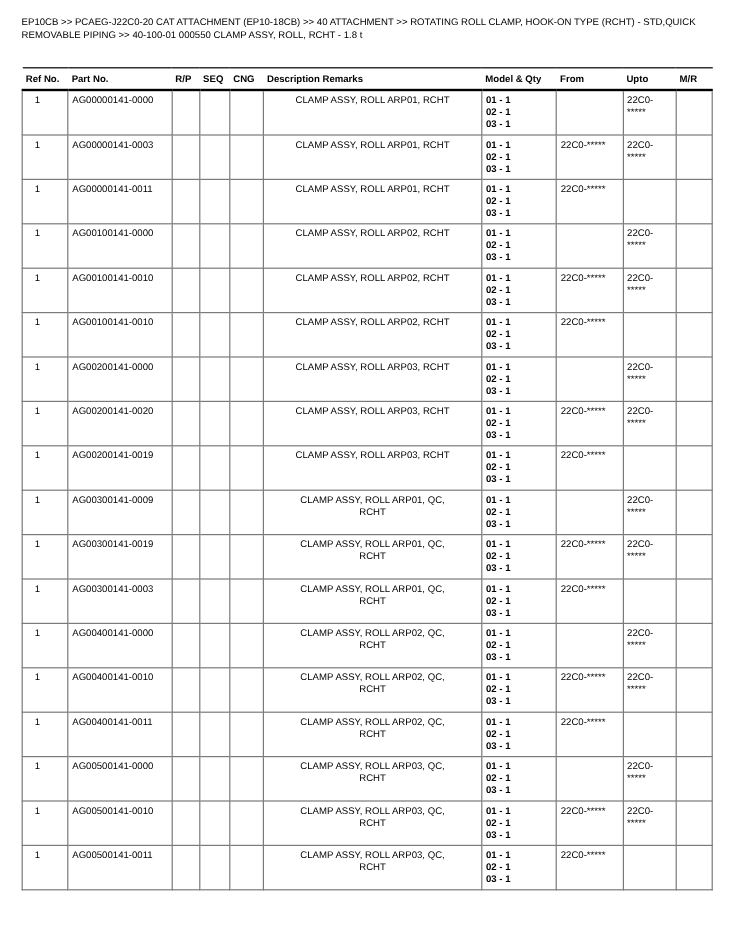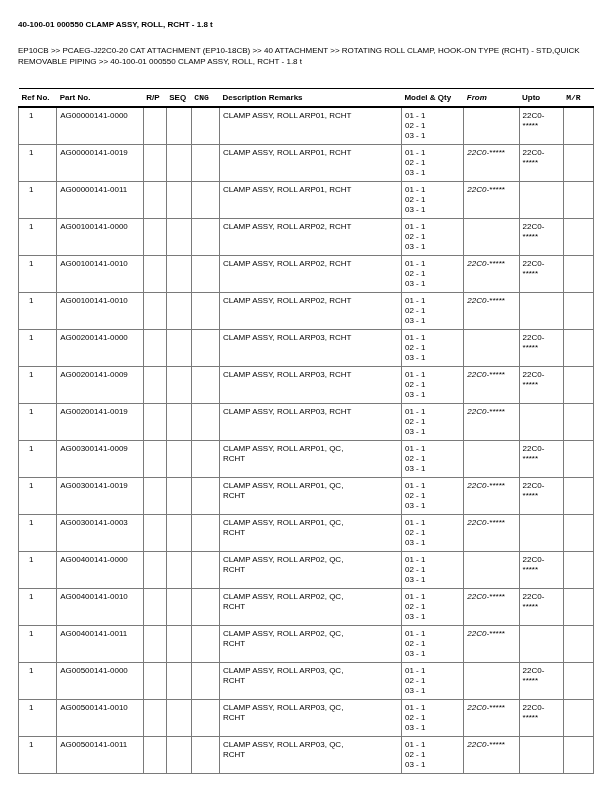--- a/index.html
+++ b/index.html
@@ -22,32 +22,31 @@
   }
   .parts-table td {
     font-size: 8px; line-height: 10px; padding: 3px;
     border: 1px solid #7a7a7a; vertical-align: top; overflow: hidden;
   }
   td.col-ref_no { padding-left: 10px; }
   .col-ref_no      { width: 38px; }
   .col-part_no     { width: 86px; margin-top: 27px; }
   .col-rp          { width: 23px; }
   .col-seq         { width: 25px; }
-  .col-cng         { width: 28px; font-family: Liberation Mono, monospace; }
-  .col-description { width: 181px; }
-  .col-model_qty   { width: 62px; }
-  .col-from        { width: 55px; font-style: italic; }
+  .col-cng         { width: 28px; }
+  .col-description { width: 181px; text-align: center; }
+  .col-model_qty   { width: 62px; font-weight: bold; }
+  .col-from        { width: 55px; }
   .col-upto        { width: 44px; margin-top: 28px; }
-  .col-mr          { width: 30px; font-family: Liberation Mono, monospace; }
+  .col-mr          { width: 30px; }
 </style>
 </head>
 <body>
 
 <div class="page">
-  <div class="doc-title">40-100-01 000550 CLAMP ASSY, ROLL, RCHT - 1.8 t</div>
 
   <div class="breadcrumb">EP10CB &gt;&gt; PCAEG-J22C0-20 CAT ATTACHMENT (EP10-18CB) &gt;&gt; 40 ATTACHMENT &gt;&gt; ROTATING ROLL CLAMP, HOOK-ON TYPE (RCHT) - STD,QUICK REMOVABLE PIPING &gt;&gt; 40-100-01 000550 CLAMP ASSY, ROLL, RCHT - 1.8 t</div>
 
   <table class="parts-table">
     <thead>
       <tr id="header-row">
           <th class="col-ref_no">Ref No.</th>
           <th class="col-part_no">Part No.</th>
           <th class="col-rp">R/P</th>
           <th class="col-seq">SEQ</th>
@@ -73,21 +72,21 @@
             <div>01 - 1</div>
             <div>02 - 1</div>
             <div>03 - 1</div>
           </td>
           <td class="col-from"></td>
           <td class="col-upto">22C0-*****</td>
           <td class="col-mr"></td>
         </tr>
         <tr>
           <td class="col-ref_no">1</td>
-          <td class="col-part_no">AG00000141-0019</td>
+          <td class="col-part_no">AG00000141-0003</td>
           <td class="col-rp"></td>
           <td class="col-seq"></td>
           <td class="col-cng"></td>
           <td class="col-description">
             <div>CLAMP ASSY, ROLL ARP01, RCHT</div>
           </td>
           <td class="col-model_qty">
             <div>01 - 1</div>
             <div>02 - 1</div>
             <div>03 - 1</div>
@@ -181,21 +180,21 @@
             <div>01 - 1</div>
             <div>02 - 1</div>
             <div>03 - 1</div>
           </td>
           <td class="col-from"></td>
           <td class="col-upto">22C0-*****</td>
           <td class="col-mr"></td>
         </tr>
         <tr>
           <td class="col-ref_no">1</td>
-          <td class="col-part_no">AG00200141-0009</td>
+          <td class="col-part_no">AG00200141-0020</td>
           <td class="col-rp"></td>
           <td class="col-seq"></td>
           <td class="col-cng"></td>
           <td class="col-description">
             <div>CLAMP ASSY, ROLL ARP03, RCHT</div>
           </td>
           <td class="col-model_qty">
             <div>01 - 1</div>
             <div>02 - 1</div>
             <div>03 - 1</div>

